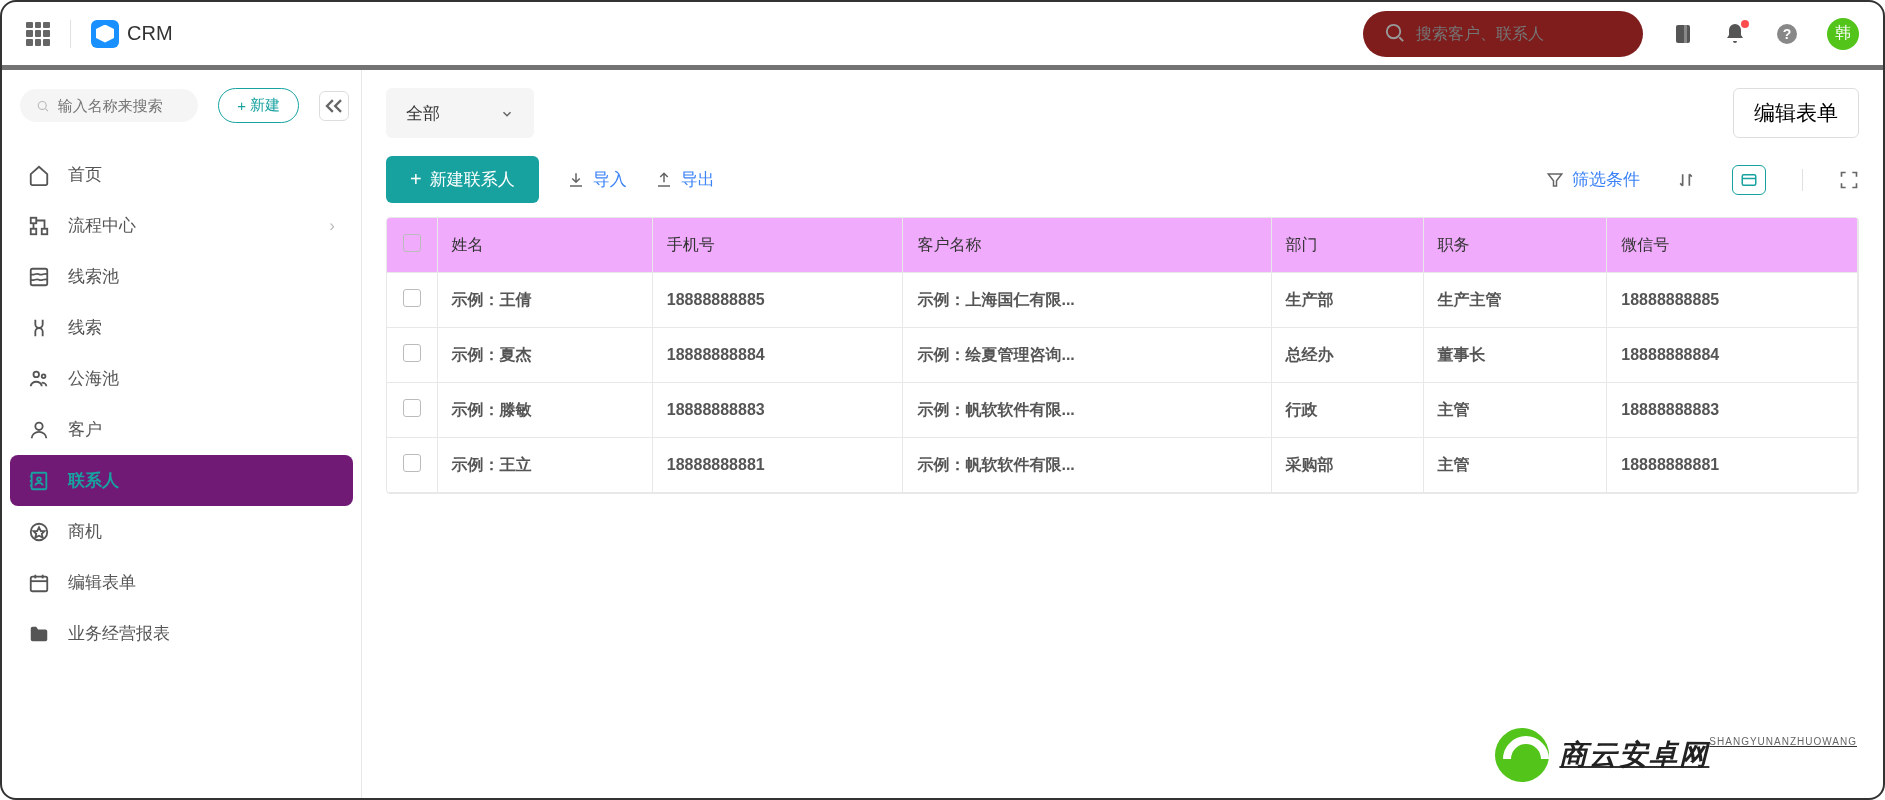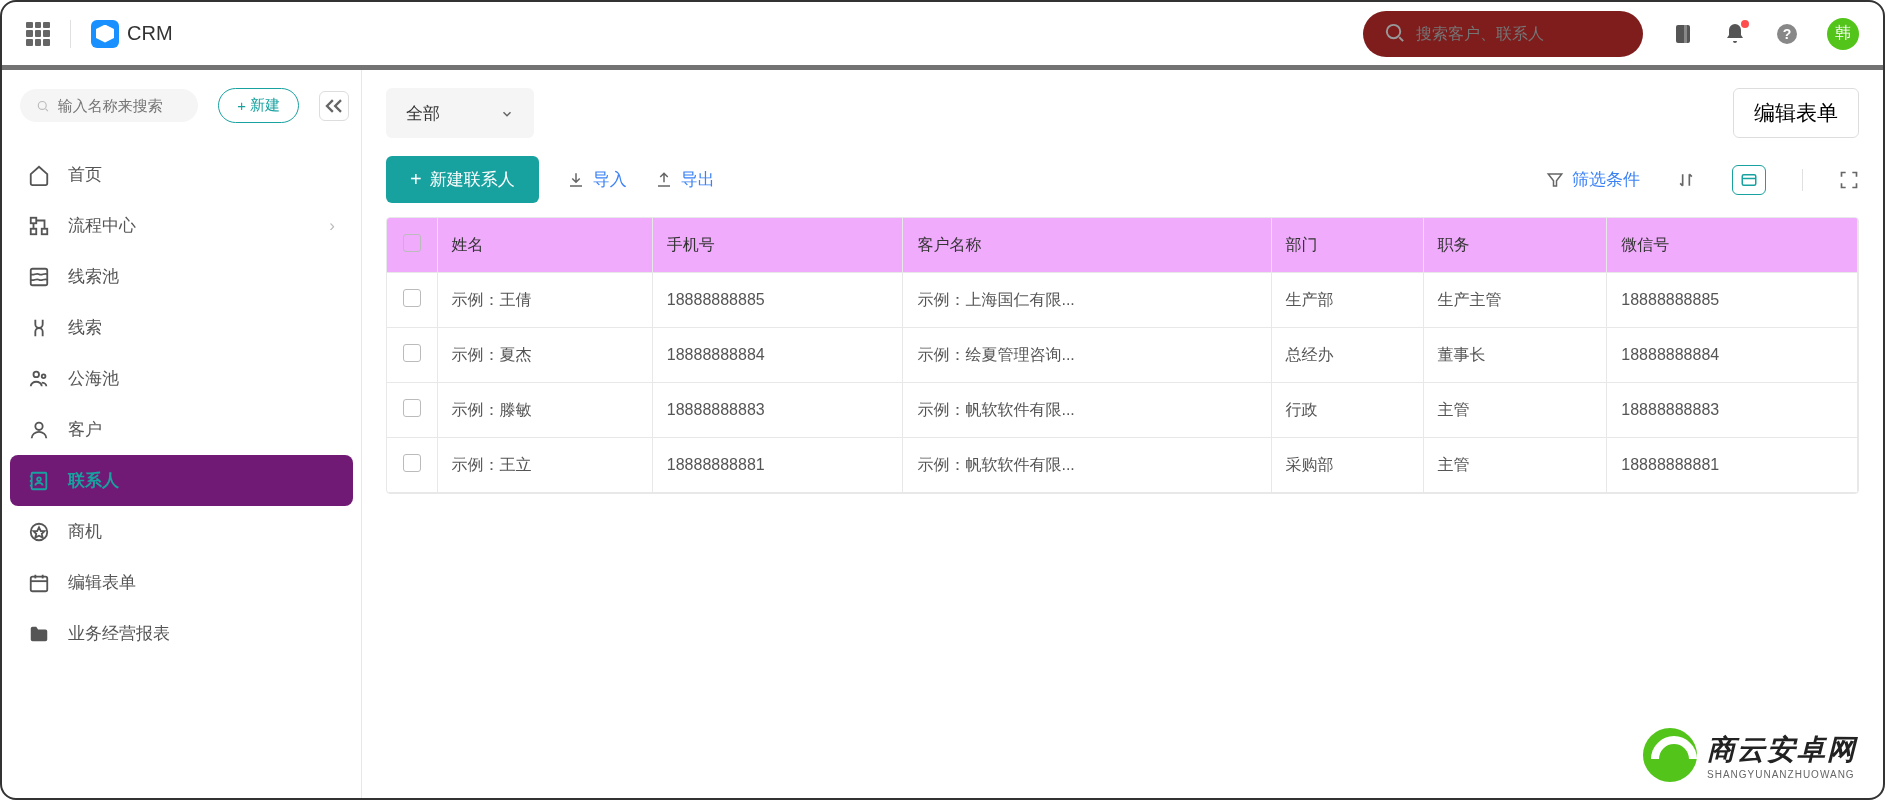--- a/index.html
+++ b/index.html
@@ -48,31 +48,31 @@
     .tool-link { display: flex; align-items: center; gap: 8px; color: #3b82f6; cursor: pointer; font-size: 17px; }
     .toolbar-right { margin-left: auto; display: flex; align-items: center; gap: 36px; }
     .tool-icon { width: 20px; height: 20px; color: #666; cursor: pointer; display: flex; align-items: center; justify-content: center; }
     .view-toggle { width: 34px; height: 30px; border: 1px solid #17a2a0; border-radius: 6px; display: flex; align-items: center; justify-content: center; color: #17a2a0; cursor: pointer; }
     .div-small { width: 1px; height: 22px; background: #e0e0e0; }
     
     
     .table-wrap { border: 1px solid #e8e8e8; border-radius: 4px; overflow: hidden; }
     table { width: 100%; border-collapse: collapse; }
     thead { background: #f0abfc; }
-    th, td { padding: 16px 14px; text-align: left; border-bottom: 1px solid #e8e8e8; border-right: 1px solid #e8e8e8; font-weight: 400; font-size: 16px; }
+    th, td { padding: 16px 14px; text-align: left; border-bottom: 1px solid #e8e8e8; border-right: 1px solid #e8e8e8; font-weight: 700; font-size: 16px; }
     th { color: #333; font-weight: 500; }
     td { color: #555; }
     .check-col { width: 50px; text-align: center; }
     .chk { width: 18px; height: 18px; border: 1.5px solid #bbb; border-radius: 3px; display: inline-block; cursor: pointer; }
     
     
     .watermark { position: absolute; bottom: 18px; right: 28px; display: flex; align-items: center; gap: 10px; }
     .wm-logo { width: 54px; height: 54px; border-radius: 50%; background: #52c41a; position: relative; }
     .wm-logo::after { content: ''; position: absolute; top: 8px; left: 8px; width: 30px; height: 30px; border: 8px solid white; border-right-color: transparent; border-bottom-color: transparent; border-radius: 50%; transform: rotate(45deg); }
-    .wm-text { display: flex; flex-direction: column; }
+    .wm-text { display: flex; flex-direction: row; text-decoration: underline; }
     .wm-title { font-size: 28px; font-weight: 700; color: #222; font-style: italic; letter-spacing: 2px; }
     .wm-sub { font-size: 10px; color: #666; letter-spacing: 1px; }
     
     svg { width: 100%; height: 100%; }
   </style>
 </head>
 <body>
 
 <div class="top-header">
   <div class="apps-grid">

